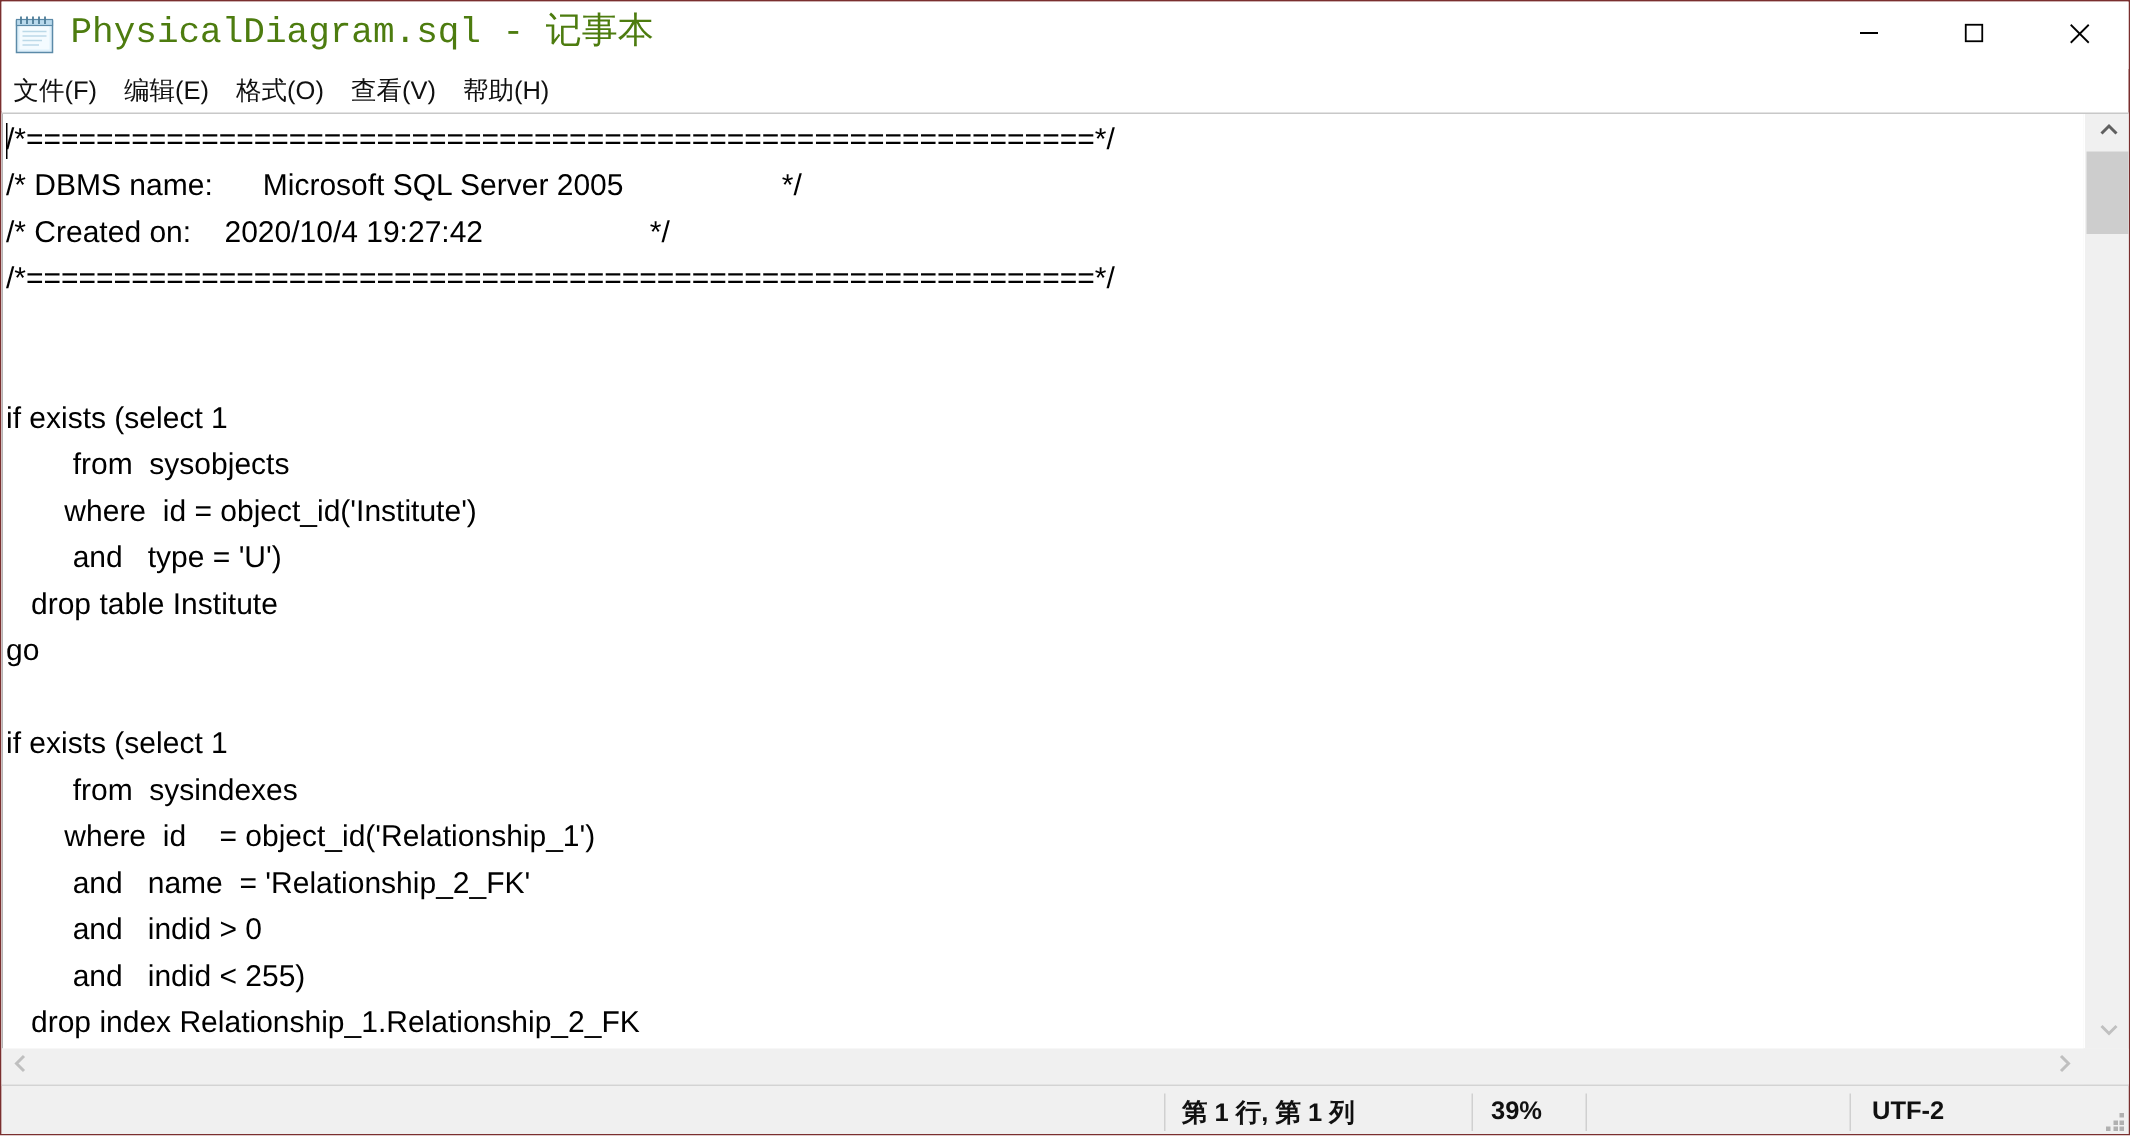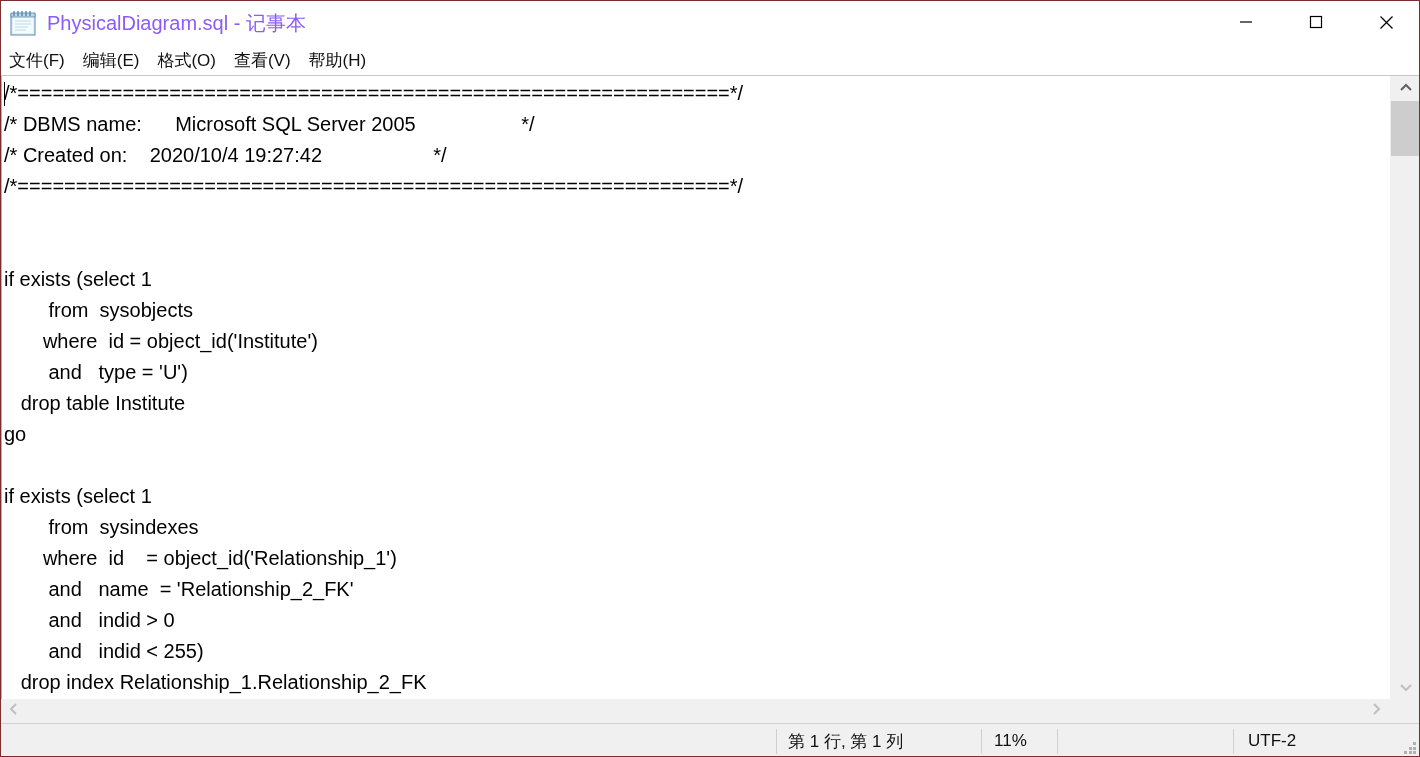--- a/index.html
+++ b/index.html
@@ -35,25 +35,25 @@
     position: absolute;
     left: 9px;
     top: 9px;
     width: 28px;
     height: 26px;
   }
   .title-text {
     position: absolute;
     left: 46px;
     top: 9px;
-    font-size: 20px;
+    font-size: 24px;
     line-height: 26px;
-    color: #8b5cf6;
+    color: #4d7c0f;
     white-space: nowrap;
-    font-family: Liberation Sans, sans-serif;
+    font-family: Liberation Mono, monospace;
   }
   .win-buttons {
     position: absolute;
     right: 0;
     top: 0;
     display: flex;
     height: 45px;
   }
   .win-btn {
     width: 46px;
@@ -211,20 +211,21 @@
   .status-cell {
     position: absolute;
     top: 0;
     height: 34px;
     display: flex;
     align-items: center;
     font-size: 17px;
     color: #111111;
     white-space: nowrap;
     font-family: "Liberation Sans", sans-serif;
+    font-weight: bold;
   }
   .status-sep {
     position: absolute;
     top: 5px;
     width: 1px;
     height: 25px;
     background: #d0d0d0;
   }
   .grip {
     position: absolute;
@@ -364,21 +365,21 @@
       </div>
       <div class="corner"></div>
     </div>
   </div>
 
   <div class="statusbar">
     <div class="status-sep" style="left:775px;"></div>
     <div class="status-cell" style="left:787px;">第 1 行, 第 1 列</div>
 
     <div class="status-sep" style="left:980px;"></div>
-    <div class="status-cell" style="left:993px;">11%</div>
+    <div class="status-cell" style="left:993px;">39%</div>
 
     <div class="status-sep" style="left:1056px;"></div>
 
     <div class="status-sep" style="left:1232px;"></div>
     <div class="status-cell" style="left:1247px;">UTF-2</div>
 
     <div class="grip">
       <i style="left:9px;  top:0px;"></i>
       <i style="left:4.5px;top:4.5px;"></i>
       <i style="left:9px;  top:4.5px;"></i>

